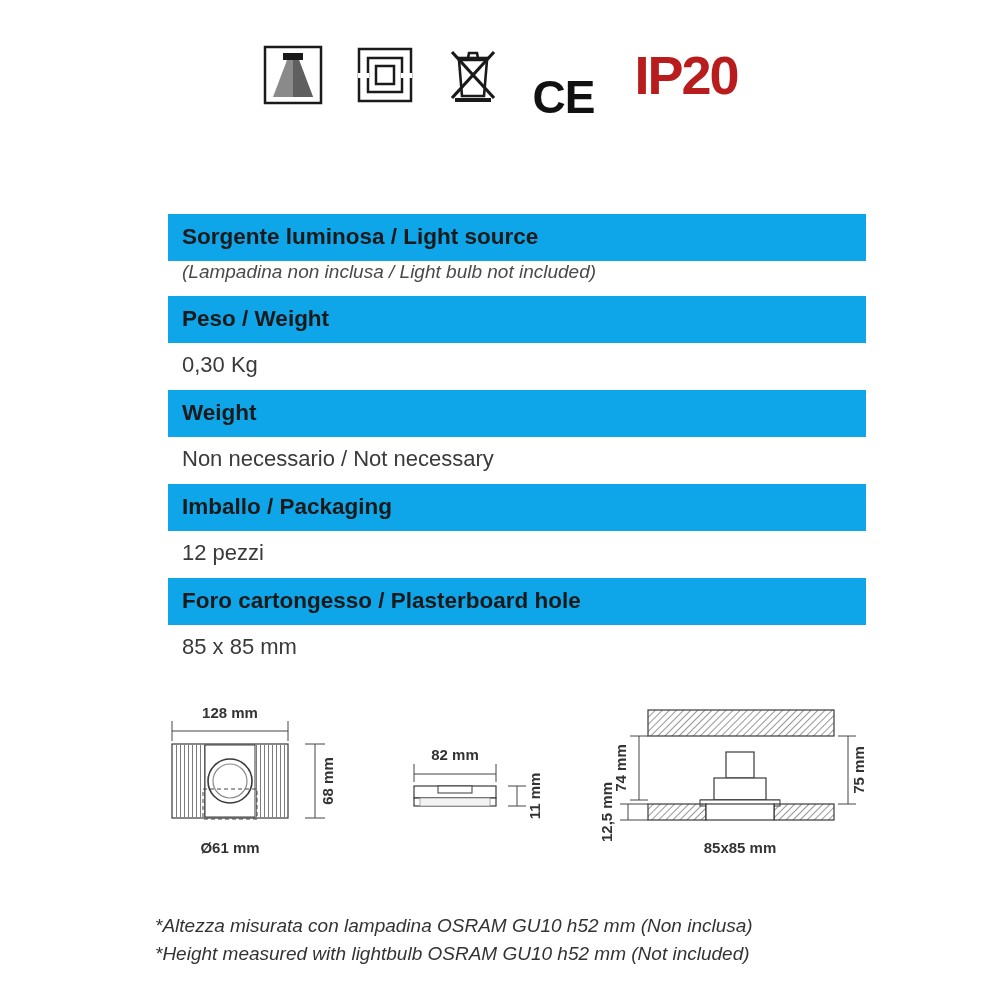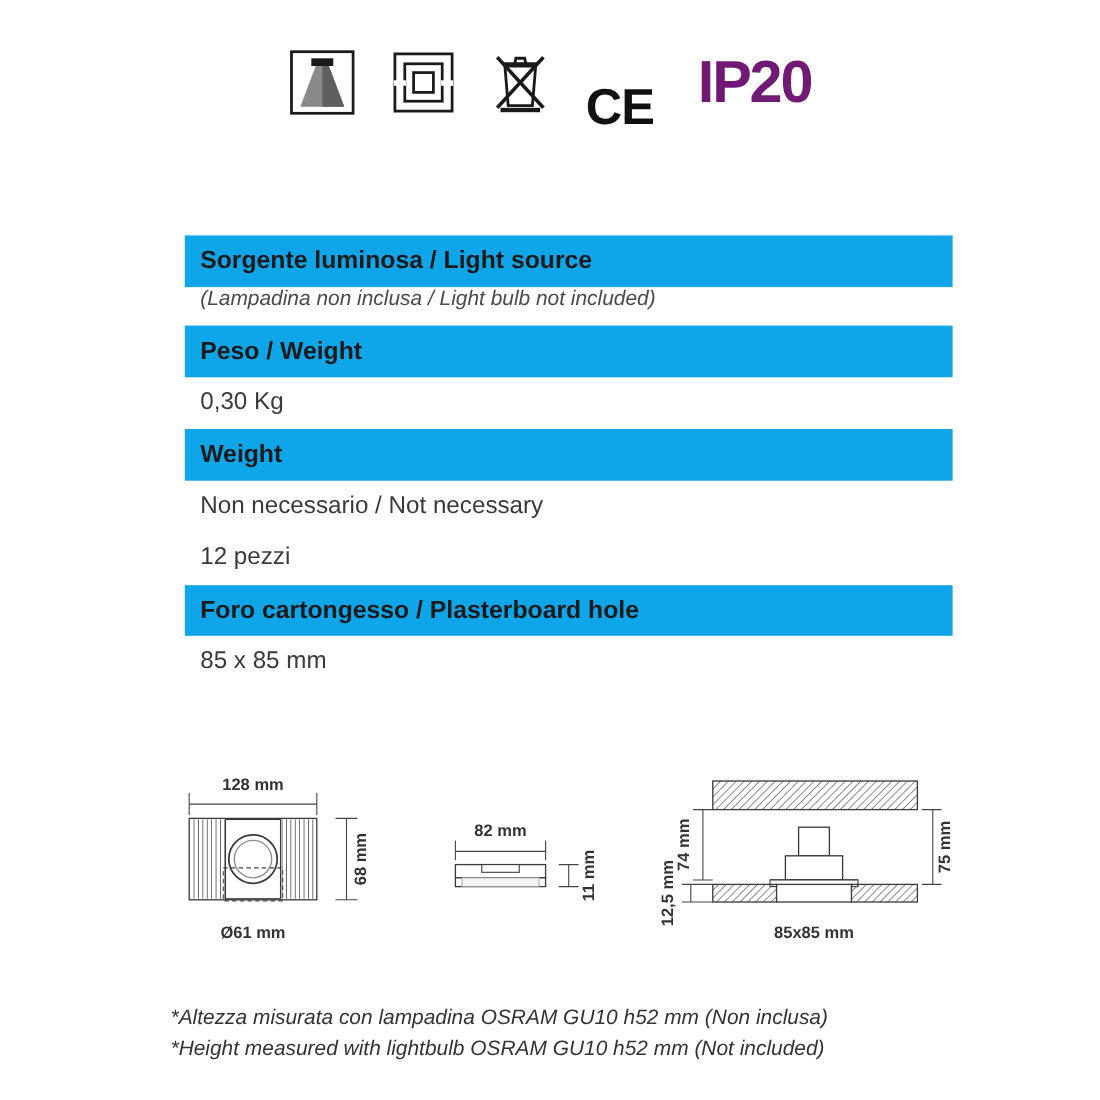--- a/index.html
+++ b/index.html
@@ -48,21 +48,21 @@
     letter-spacing: -1px;
     color: #111;
     line-height: 1;
     margin-top: 44px;
   }
   .ip-mark {
     font-family: "Liberation Sans", sans-serif;
     font-size: 54px;
     font-weight: 700;
     letter-spacing: -2px;
-    color: #701a75;
+    color: #b91c1c;
     line-height: 1;
     margin-left: 6px;
   }
 
   
   .spec-table {
     position: absolute;
     left: 168px;
     top: 214px;
     width: 698px;
@@ -173,20 +173,21 @@
     <div class="spec-head">Peso / Weight</div>
     <div class="spec-val" style="padding-bottom:12px;">0,30 Kg</div>
   </div>
 
   <div class="spec-row">
     <div class="spec-head">Weight</div>
     <div class="spec-val" style="padding-bottom:12px;">Non necessario / Not necessary</div>
   </div>
 
   <div class="spec-row">
+    <div class="spec-head">Imballo / Packaging</div>
     <div class="spec-val" style="padding-bottom:12px;">12 pezzi</div>
   </div>
 
   <div class="spec-row">
     <div class="spec-head">Foro cartongesso / Plasterboard hole</div>
     <div class="spec-val" style="padding-bottom:12px;">85 x 85 mm</div>
   </div>
 
 </div>
 

